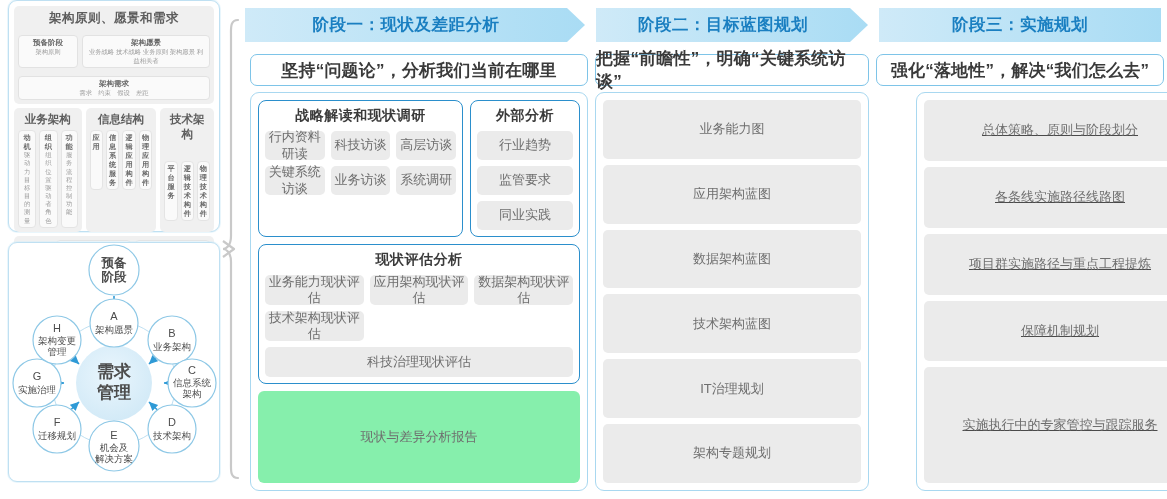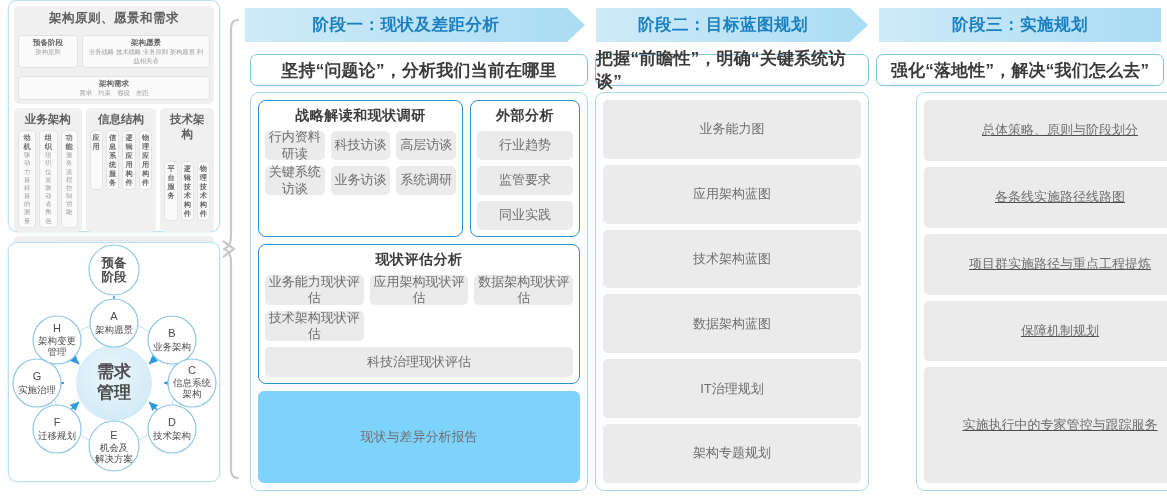--- a/index.html
+++ b/index.html
@@ -72,21 +72,21 @@
   .grid2{display:grid;grid-template-columns:1fr 1fr 1fr;gap:6px;}
   .col1{display:flex;flex-direction:column;gap:6px;}
 
   #p1-top{display:flex;gap:7px;}
   #p1-strategy{flex:1;}
   #p1-external{width:96px;}
   #p1-strategy .chip{height:29px;}
   #p1-external .chip{height:29px;}
   #p1-assess{margin-top:7px;}
   #p1-assess .chip{height:30px;}
-  #p1-report{margin-top:7px;flex:1;background:#7dd3fc;border-radius:6px;display:flex;align-items:center;justify-content:center;font-size:13px;color:#6e6e6e;}
+  #p1-report{margin-top:7px;flex:1;background:#86efac;border-radius:6px;display:flex;align-items:center;justify-content:center;font-size:13px;color:#6e6e6e;}
 
   .stack-fill{display:flex;flex-direction:column;gap:6px;height:100%;}
   .stack-fill .chip{flex:1;}
 </style>
 </head>
 <body>
 
 <div class="stage">
 
   <div id="left-panel">
@@ -350,22 +350,22 @@
 
       <div id="p1-report">现状与差异分析报告</div>
     </div>
   </div>
 
   <div class="ph-col" style="left:595px;width:272px;">
     <div class="ph-col-inner">
       <div class="stack-fill">
         <div class="chip">业务能力图</div>
         <div class="chip">应用架构蓝图</div>
+        <div class="chip">数据架构蓝图</div>
         <div class="chip">技术架构蓝图</div>
-        <div class="chip">数据架构蓝图</div>
         <div class="chip">IT治理规划</div>
         <div class="chip">架构专题规划</div>
       </div>
     </div>
   </div>
 
   <div class="ph-col" style="left:916px;width:286px;text-decoration:underline;">
     <div class="ph-col-inner">
       <div class="stack-fill">
         <div class="chip">总体策略、原则与阶段划分</div>

